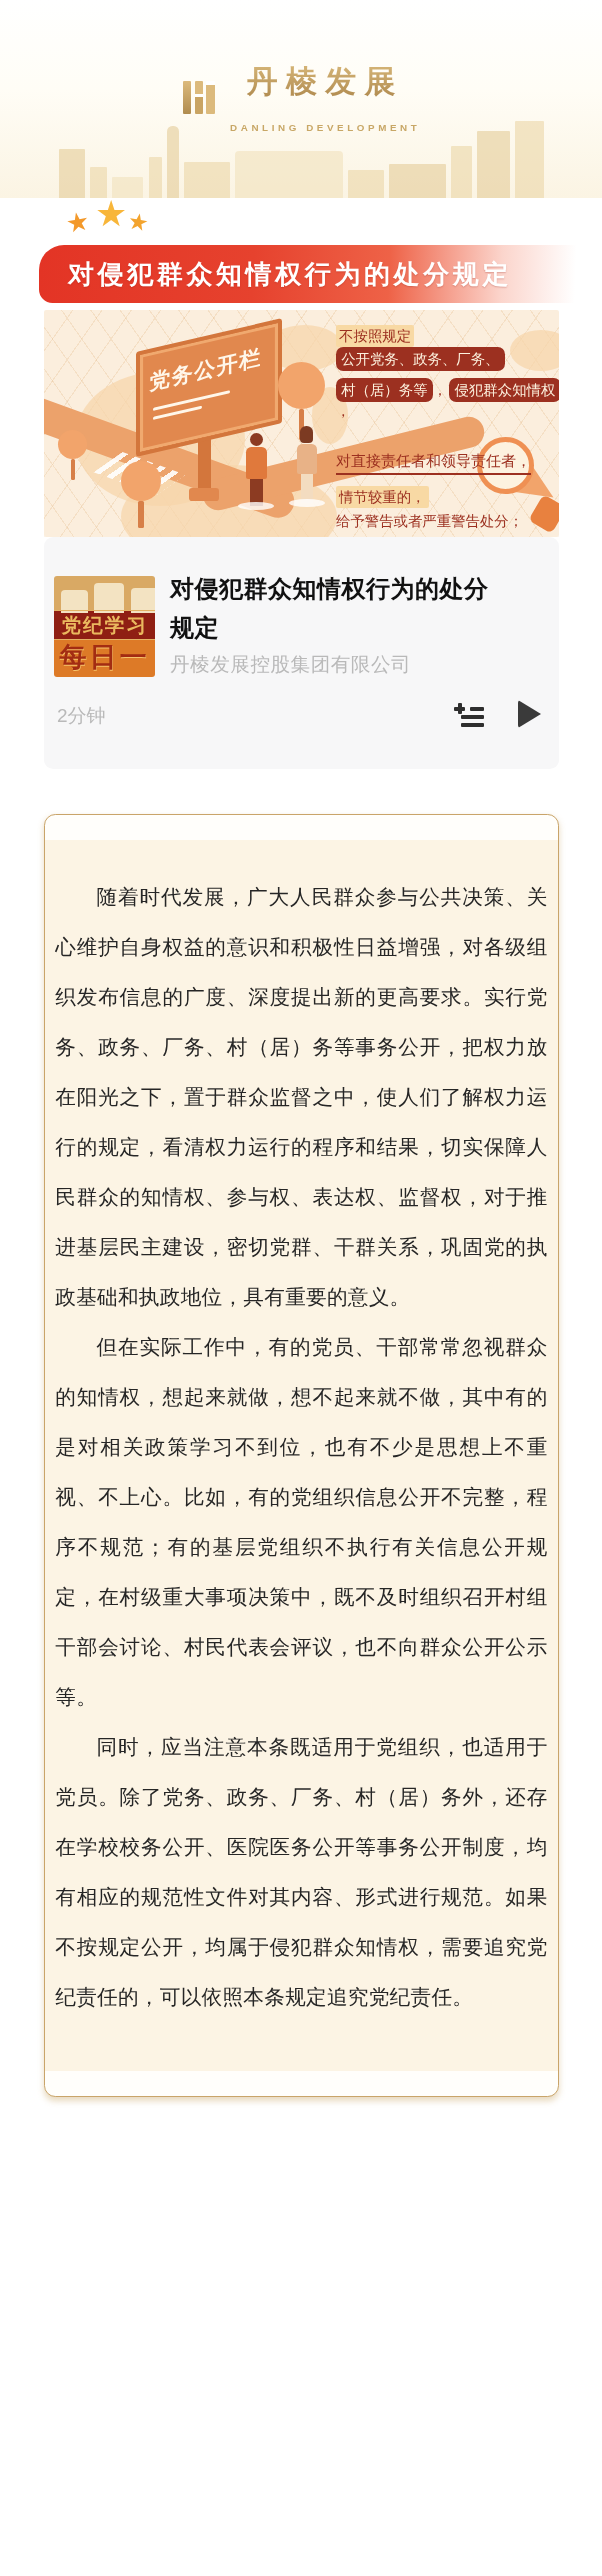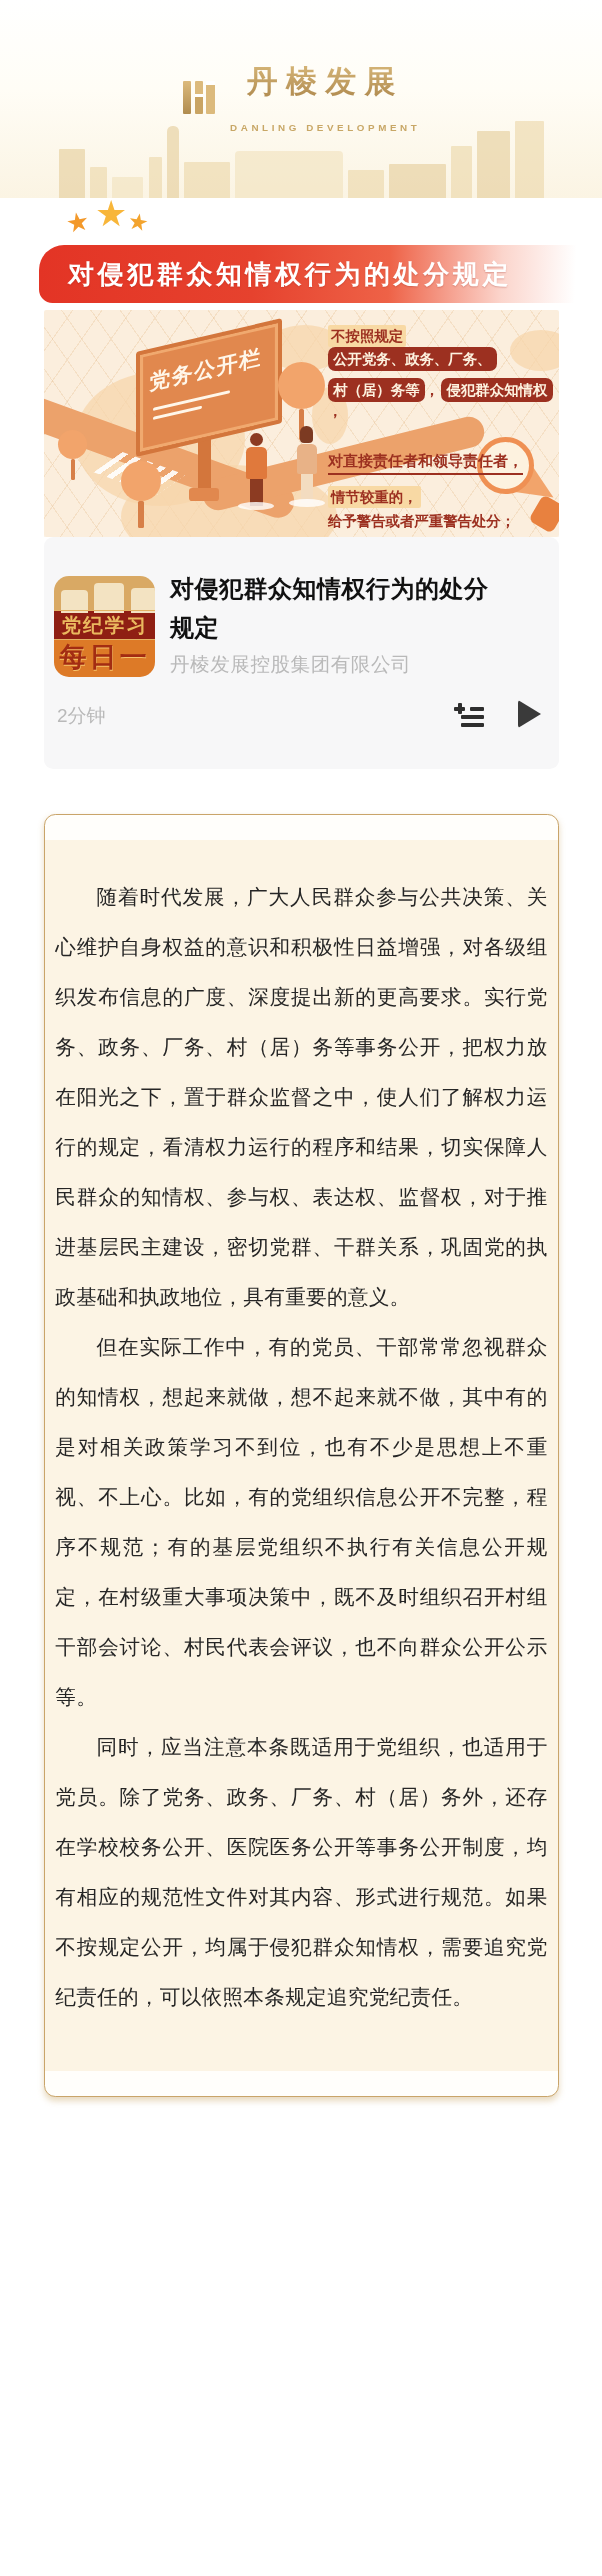--- a/index.html
+++ b/index.html
@@ -63,30 +63,30 @@
   .person{position:absolute;}
   .p-head{border-radius:50%;margin:0 auto;}
   .p-body{border-radius:5.2px 5.2px 2.1px 2.1px;margin:1px auto 0;}
   .p-legs{margin:0 auto;}
   .p-shadow{position:absolute;left:50%;transform:translateX(-50%);bottom:-4.1px;background:#ffffff;opacity:.8;border-radius:50%;}
   .megaphone{position:absolute;right:-7.2px;bottom:6.2px;width:93px;height:98px;}
   .mega-bell{position:absolute;left:4.1px;top:4.1px;width:47px;height:47px;border-radius:50%;background:#fdf2df;border:5.2px solid #ef9053;}
   .mega-cone{position:absolute;left:30px;top:30px;width:0;height:0;border-left:52px solid #f2a46b;border-top:17.5px solid transparent;border-bottom:30px solid transparent;transform:rotate(38deg);}
   .mega-hand{position:absolute;left:61px;top:66px;width:27px;height:30px;background:#e8813f;border-radius:6.2px;transform:rotate(30deg);}
 
-  .info-text{position:absolute;left:284px;top:0;width:231px;z-index:3;font-weight:bold;}
+  .info-text{position:absolute;left:292px;top:0;width:231px;z-index:3;font-weight:normal;}
   .irow{margin:0;line-height:1.3;}
   .chip{display:inline-block;background:#f8d9a4;color:#9c3020;font-size:14.4px;padding:1.5px 3.1px;border-radius:2.1px;}
   .dbox{display:inline-block;background:#9c3020;color:#fdf2df;font-size:14.4px;padding:2.6px 5.2px;border-radius:7.2px;}
   .dred{color:#9c3020;font-size:14.4px;}
   .uline{display:inline-block;color:#9c3020;font-size:15px;border-bottom:2.1px solid #9c3020;padding-bottom:2.6px;}
 
   
   .player{position:relative;margin-left:44px;width:515px;height:232px;background:#f7f7f8;border-radius:9.3px;}
-  .thumb{position:absolute;left:10.3px;top:39px;width:101px;height:101px;border-radius:15px;overflow:hidden;
+  .thumb{position:absolute;left:10.3px;top:39px;width:101px;height:101px;border-radius:3px;overflow:hidden;
       background:linear-gradient(180deg,#d9a964 0 34%,#8f1f13 34% 62%,#dd7a27 62% 100%);}
   .tab{position:absolute;background:#f3e3c2;border-radius:4.1px 4.1px 0 0;}
   .thumb-band1{position:absolute;left:0;top:34%;width:100%;height:28%;display:flex;align-items:center;justify-content:center;
       border-top:1.5px solid #e3b264;border-bottom:1.5px solid #e3b264;}
   .thumb-t1{color:#eab95f;font-weight:bold;font-size:19.6px;letter-spacing:2.1px;white-space:nowrap;}
   .thumb-t2{position:absolute;left:5.2px;bottom:2.1px;color:#a32c12;font-weight:bold;font-size:27px;letter-spacing:3.1px;white-space:nowrap;text-shadow:0.5px 0.5px 0 #f6c36a;}
   .pl-title{position:absolute;left:126px;top:32px;width:340px;font-size:24px;line-height:39px;font-weight:bold;color:#111111;letter-spacing:0.5px;}
   .pl-author{position:absolute;left:126px;top:114px;font-size:19.6px;color:#b9b9b9;letter-spacing:0.5px;}
   .pl-duration{position:absolute;left:13px;top:166px;font-size:19px;color:#b9b9b9;}
   .queue-icon{position:absolute;left:410px;top:166px;width:30px;height:26px;cursor:pointer;}

